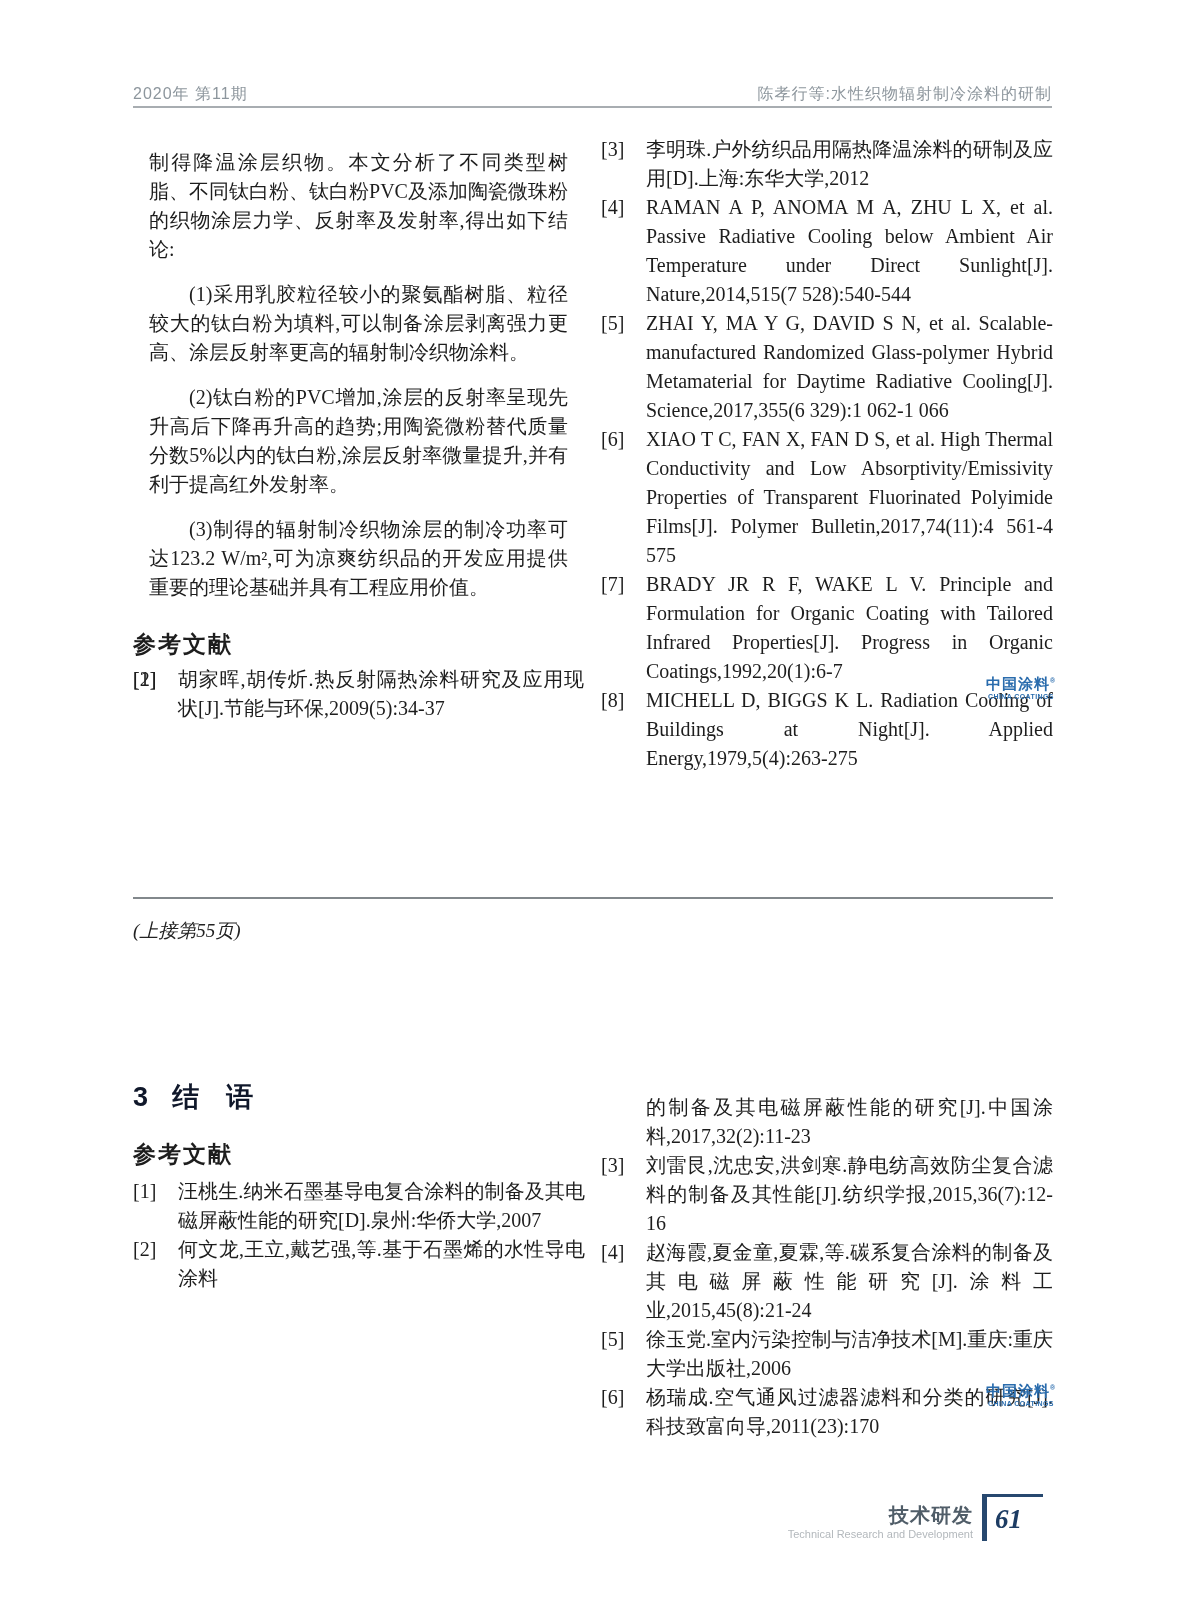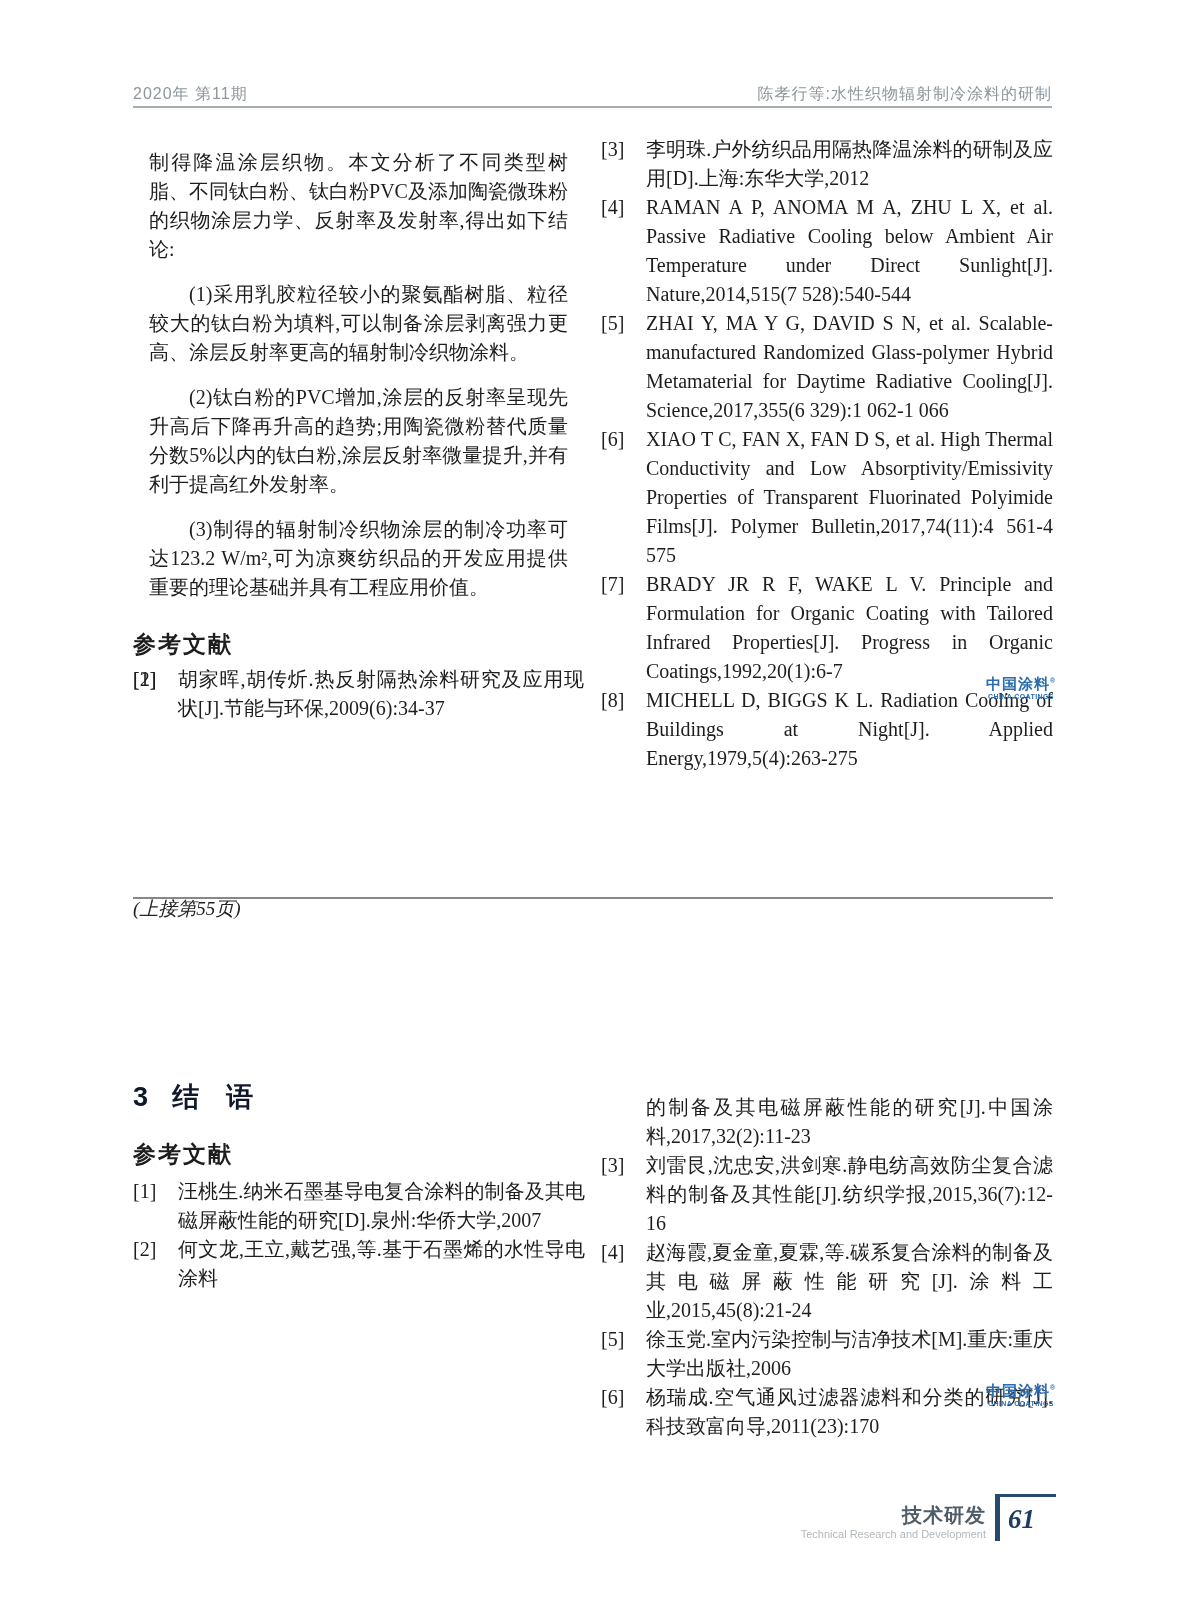--- a/index.html
+++ b/index.html
@@ -44,23 +44,23 @@
     position:absolute;width:72px;text-align:center;color:#2a6cad;
     font-family:"Liberation Sans","DejaVu Sans",sans-serif;
   }
   .logo .cn{font-size:15px;font-weight:bold;letter-spacing:1px;line-height:17px;white-space:nowrap;}
   .logo .cn sup{font-size:7px;vertical-align:super;}
   .logo .en{font-size:7px;font-weight:bold;letter-spacing:0.4px;line-height:9px;white-space:nowrap;}
   .logo1{left:985px;top:672px;}
   .logo2{left:985px;top:1379px;}
   
   .divider{position:absolute;left:133px;top:897px;width:920px;height:2px;background:#82888c;}
-  .cont-note{position:absolute;left:133px;top:896px;font-size:19px;font-style:italic;color:#222;}
+  .cont-note{position:absolute;left:133px;top:918px;font-size:19px;font-style:italic;color:#222;}
   
-  .footer{position:absolute;right:131px;top:1494px;display:flex;align-items:center;}
+  .footer{position:absolute;right:144px;top:1494px;display:flex;align-items:center;}
   .f-text{text-align:right;margin-right:9px;font-family:"Liberation Sans","DejaVu Sans",sans-serif;}
   .f-cn{font-weight:bold;font-size:20px;color:#505d68;line-height:24px;margin-top:8px;letter-spacing:1px;}
   .f-en{font-size:11px;color:#b3b8bc;line-height:14px;}
   .f-box{
     width:48px;height:44px;border-left:5px solid #27486f;border-top:3px solid #27486f;
     display:flex;align-items:center;padding-left:8px;
   }
   .f-num{
     font-family:"Liberation Serif","DejaVu Serif",serif;
     font-size:27px;font-style:italic;font-weight:bold;color:#1d3c63;
@@ -81,21 +81,21 @@
     <p class="para">制得降温涂层织物。本文分析了不同类型树脂、不同钛白粉、钛白粉PVC及添加陶瓷微珠粉的织物涂层力学、反射率及发射率,得出如下结论:</p>
     <p class="para indent">(1)采用乳胶粒径较小的聚氨酯树脂、粒径较大的钛白粉为填料,可以制备涂层剥离强力更高、涂层反射率更高的辐射制冷织物涂料。</p>
     <p class="para indent">(2)钛白粉的PVC增加,涂层的反射率呈现先升高后下降再升高的趋势;用陶瓷微粉替代质量分数5%以内的钛白粉,涂层反射率微量提升,并有利于提高红外发射率。</p>
     <p class="para indent">(3)制得的辐射制冷织物涂层的制冷功率可达123.2 W/m²,可为凉爽纺织品的开发应用提供重要的理论基础并具有工程应用价值。</p>
     <div class="ref-heading">参考文献</div>
     <div class="ref">
       <span class="num">[1]</span>
     </div>
     <div class="ref">
       <span class="num">[2]</span>
-      <span>胡家晖,胡传炘.热反射隔热涂料研究及应用现状[J].节能与环保,2009(6):34-37</span>
+      <span>胡家晖,胡传炘.热反射隔热涂料研究及应用现状[J].节能与环保,2009(5):34-37</span>
     </div>
   </div>
 
   <div class="col tr">
     <div class="ref">
       <span class="num">[3]</span>
       <span>李明珠.户外纺织品用隔热降温涂料的研制及应用[D].上海:东华大学,2012</span>
     </div>
     <div class="ref">
       <span class="num">[4]</span>

